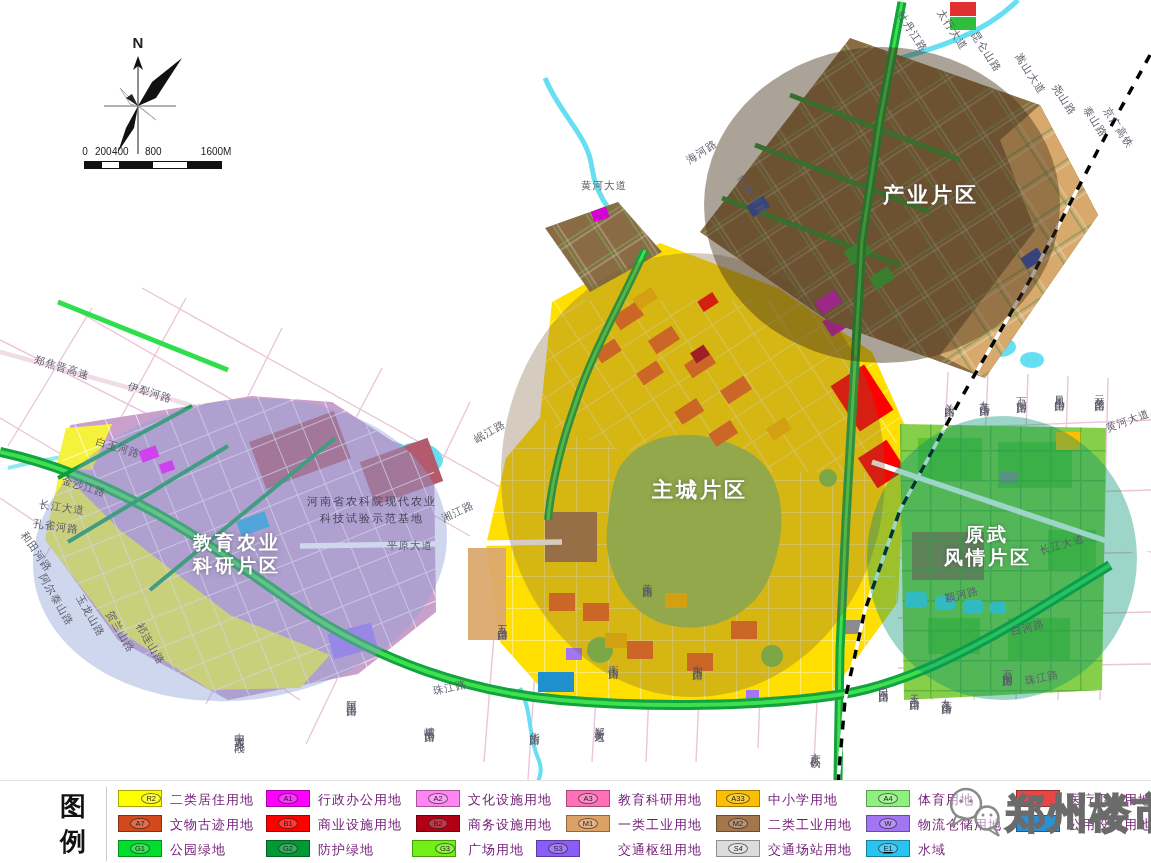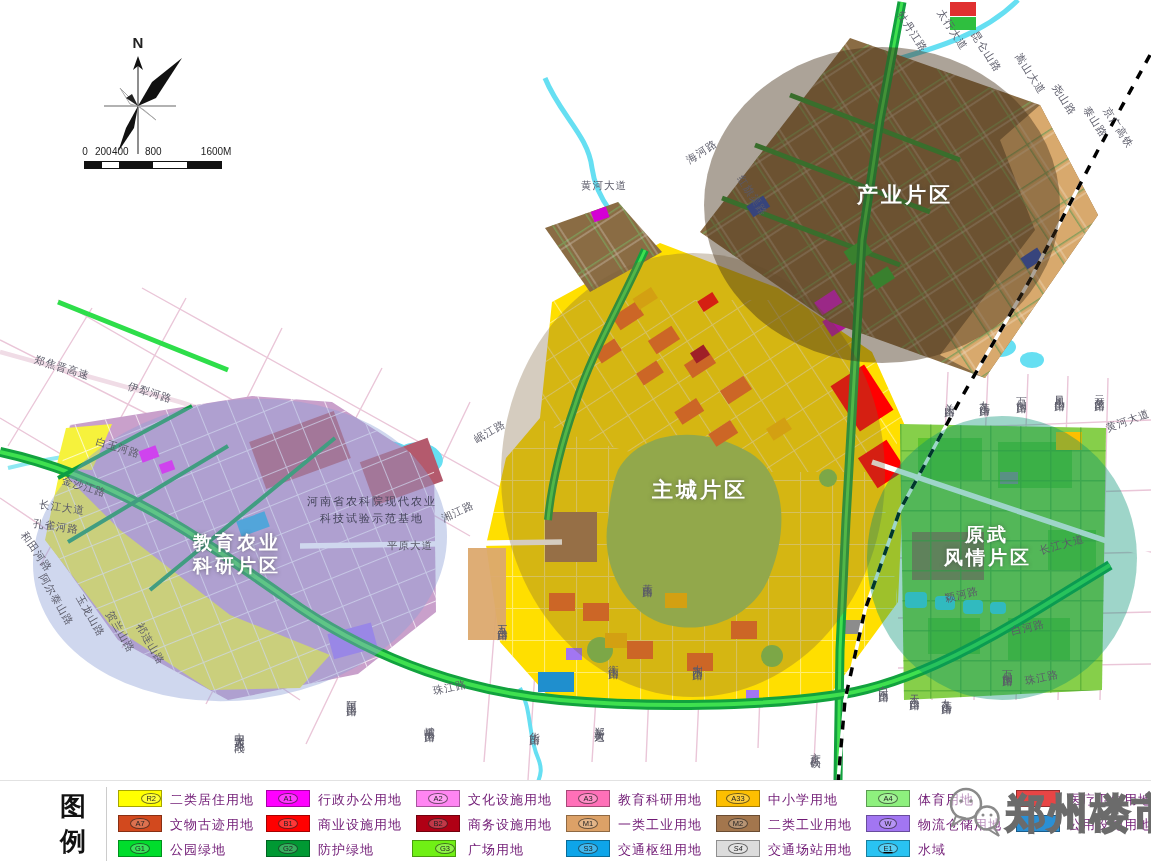--- a/index.html
+++ b/index.html
@@ -236,21 +236,21 @@
       <div class="bar">
         <div class="seg" style="width: 17px; background: rgb(17, 17, 17);"></div>
         <div class="seg" style="width: 17px; background: rgb(255, 255, 255);"></div>
         <div class="seg" style="width: 34px; background: rgb(17, 17, 17);"></div>
         <div class="seg" style="width: 34px; background: rgb(255, 255, 255);"></div>
         <div class="seg" style="width: 34px; background: rgb(17, 17, 17);"></div>
       </div>
     </div>
 
   <div id="labels">
-      <div class="dlabel" style="left: 905px; top: 195px; font-size: 21px;">产业片区</div>
+      <div class="dlabel" style="left: 931px; top: 195px; font-size: 21px;">产业片区</div>
       <div class="dlabel" style="left: 700px; top: 490px; font-size: 21px;">主城片区</div>
       <div class="dlabel" style="left: 237px; top: 543px; font-size: 19px;">教育农业</div>
       <div class="dlabel" style="left: 237px; top: 566px; font-size: 19px;">科研片区</div>
       <div class="dlabel" style="left: 987px; top: 535px; font-size: 19px;">原武</div>
       <div class="dlabel" style="left: 988px; top: 558px; font-size: 19px;">风情片区</div>
       <div class="caption" style="left: 372px; top: 501px;">河南省农科院现代农业</div>
       <div class="caption" style="left: 372px; top: 518px;">科技试验示范基地</div>
       <div class="rl" style="left: 62px; top: 368px; transform: translate(-50%, -50%) rotate(17deg);">郑焦晋高速</div>
       <div class="rl" style="left: 150px; top: 393px; transform: translate(-50%, -50%) rotate(17deg);">伊犁河路</div>
       <div class="rl" style="left: 118px; top: 448px; transform: translate(-50%, -50%) rotate(17deg);">白玉河路</div>
@@ -345,21 +345,21 @@
         </div>
         <div class="lg-label" style="left: 468px; top: 60px;">广场用地</div>
         <div class="lg-swatch" style="left: 566px; top: 9px; background: rgb(255, 112, 184);">
           <span class="lg-code">A3</span>
         </div>
         <div class="lg-label" style="left: 618px; top: 10px;">教育科研用地</div>
         <div class="lg-swatch" style="left: 566px; top: 34px; background: rgb(220, 161, 103);">
           <span class="lg-code">M1</span>
         </div>
         <div class="lg-label" style="left: 618px; top: 35px;">一类工业用地</div>
-        <div class="lg-swatch" style="left: 566px; top: 59px; background: #0ea5e9;">
+        <div class="lg-swatch" style="left: 536px; top: 59px; background: #8b5cf6;">
           <span class="lg-code">S3</span>
         </div>
         <div class="lg-label" style="left: 618px; top: 60px;">交通枢纽用地</div>
         <div class="lg-swatch" style="left: 716px; top: 9px; background: rgb(253, 191, 1);">
           <span class="lg-code">A33</span>
         </div>
         <div class="lg-label" style="left: 768px; top: 10px;">中小学用地</div>
         <div class="lg-swatch" style="left: 716px; top: 34px; background: rgb(163, 118, 77);">
           <span class="lg-code">M2</span>
         </div>

